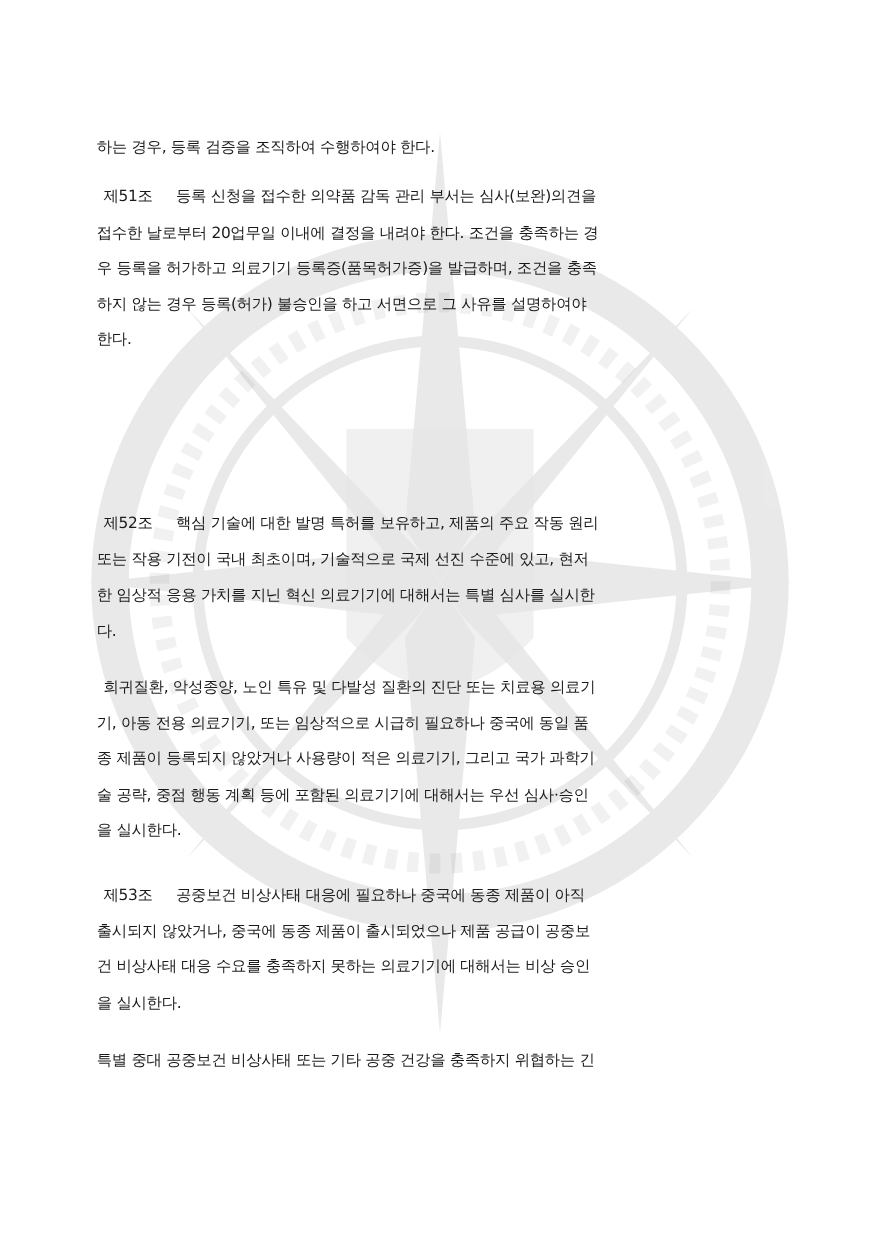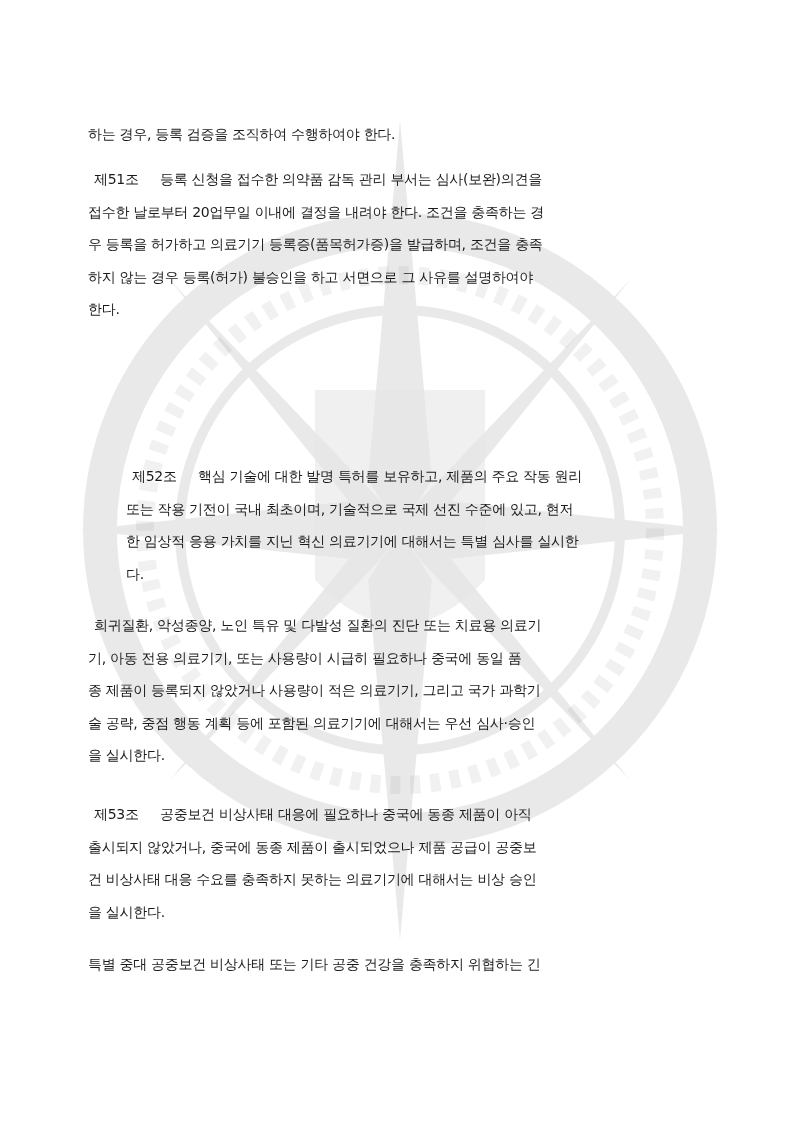--- a/index.html
+++ b/index.html
@@ -60,30 +60,30 @@
 
   <p class="para" style="top:163px;">
     <span class="line"><span class="indent"></span><span class="article-no">제51조</span><span>등록 신청을 접수한 의약품 감독 관리 부서는 심사(보완)의견을</span></span>
     <span class="line">접수한 날로부터 20업무일 이내에 결정을 내려야 한다. 조건을 충족하는 경</span>
     <span class="line">우 등록을 허가하고 의료기기 등록증(품목허가증)을 발급하며, 조건을 충족</span>
     <span class="line">하지 않는 경우 등록(허가) 불승인을 하고 서면으로 그 사유를 설명하여야</span>
     <span class="line">한다.</span>
   </p>
 
 
-  <p class="para" style="top:460px;margin-left:38px;">
+  <p class="para" style="top:460px;">
     <span class="line"><span class="indent"></span><span class="article-no">제52조</span><span>핵심 기술에 대한 발명 특허를 보유하고, 제품의 주요 작동 원리</span></span>
     <span class="line">또는 작용 기전이 국내 최초이며, 기술적으로 국제 선진 수준에 있고, 현저</span>
     <span class="line">한 임상적 응용 가치를 지닌 혁신 의료기기에 대해서는 특별 심사를 실시한</span>
     <span class="line">다.</span>
   </p>
 
   <p class="para" style="top:609px;">
     <span class="line"><span class="indent"></span><span>희귀질환, 악성종양, 노인 특유 및 다발성 질환의 진단 또는 치료용 의료기</span></span>
-    <span class="line">기, 아동 전용 의료기기, 또는 사용량이 시급히 필요하나 중국에 동일 품</span>
+    <span class="line">기, 아동 전용 의료기기, 또는 임상적으로 시급히 필요하나 중국에 동일 품</span>
     <span class="line">종 제품이 등록되지 않았거나 사용량이 적은 의료기기, 그리고 국가 과학기</span>
     <span class="line">술 공략, 중점 행동 계획 등에 포함된 의료기기에 대해서는 우선 심사·승인</span>
     <span class="line">을 실시한다.</span>
   </p>
 
   <p class="para" style="top:798px;">
     <span class="line"><span class="indent"></span><span class="article-no">제53조</span><span>공중보건 비상사태 대응에 필요하나 중국에 동종 제품이 아직</span></span>
     <span class="line">출시되지 않았거나, 중국에 동종 제품이 출시되었으나 제품 공급이 공중보</span>
     <span class="line">건 비상사태 대응 수요를 충족하지 못하는 의료기기에 대해서는 비상 승인</span>
     <span class="line">을 실시한다.</span>

